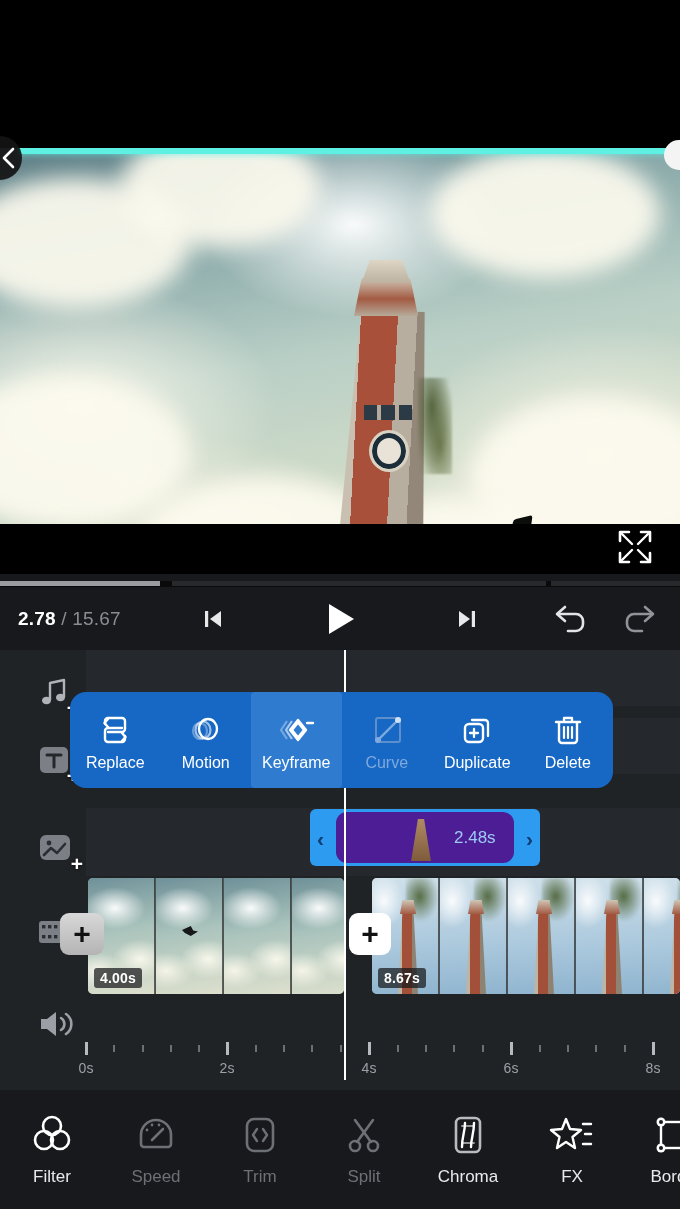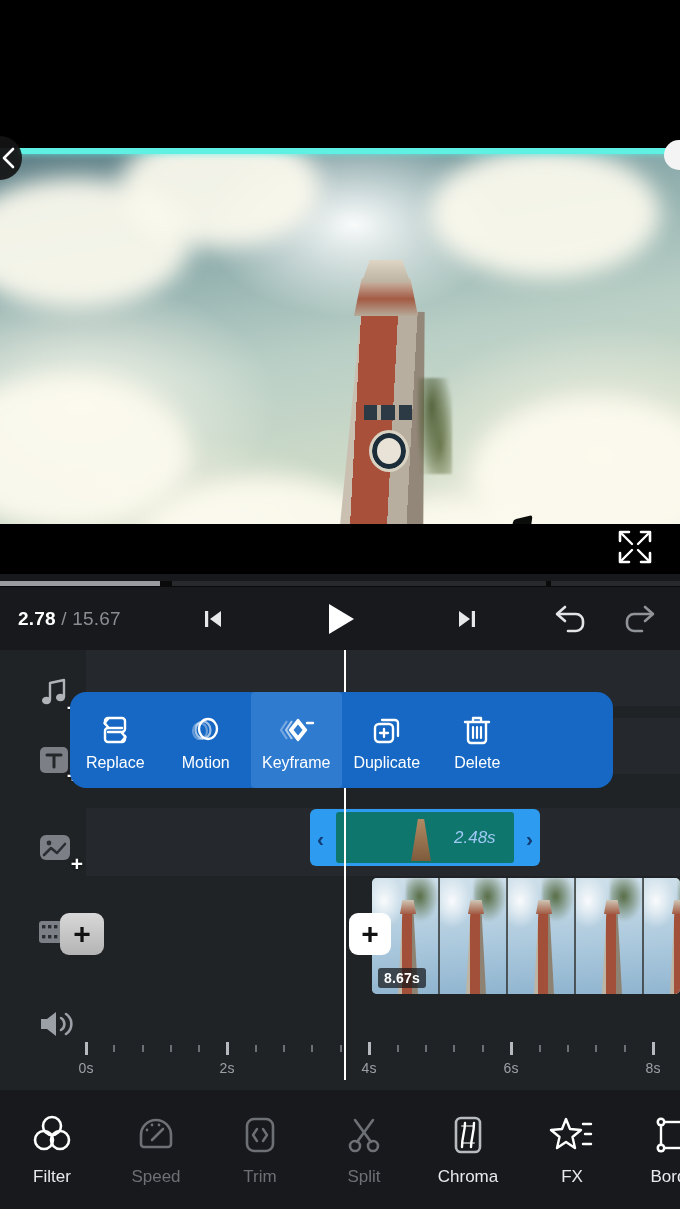--- a/index.html
+++ b/index.html
@@ -156,23 +156,22 @@
     overflow: hidden; white-space: nowrap;
   }
 
   
   .ovl-clip {
     position: absolute; left: 310px; top: 809px; width: 230px; height: 57px;
     background: #2d9bf0; border-radius: 6px; display: flex; align-items: center;
   }
   .ovl-inner {
     position: absolute; left: 26px; right: 26px; top: 3px; bottom: 3px;
-    background: #0f766e; border-radius: 3px; display: flex; align-items: center;
+    background: #4c1d95; border-radius: 11px; display: flex; align-items: center;
     overflow: hidden;
-    font-style: italic;
   }
   .ovl-thumb {
     position: absolute; left: 72px; top: 7px; width: 26px; height: 42px;
     background: linear-gradient(180deg,#b08a63,#7e5b3c);
     clip-path: polygon(38% 0, 62% 0, 88% 100%, 12% 100%);
   }
   .ovl-dur { position: absolute; left: 118px; color: #9ec9f5; font-size: 17px; }
   .handle-l { position: absolute; left: 7px; top: 18px; color: #103b73; font-size: 21px; font-weight: bold; }
   .handle-r { position: absolute; right: 7px; top: 18px; color: #103b73; font-size: 21px; font-weight: bold; }
 
@@ -438,20 +437,32 @@
 
   <div class="ovl-clip">
     <span class="handle-l">‹</span>
     <div class="ovl-inner">
       <div class="ovl-thumb"></div>
       <span class="ovl-dur">2.48s</span>
     </div>
     <span class="handle-r">›</span>
   </div>
 
+  <div class="vclip" style="left:88px; width:256px;">
+    <div class="vthumb sky-thumb" style="left:0px;"></div>
+    <div class="vthumb sky-thumb" style="left:68px;">
+      <div style="position:absolute;left:26px;top:48px;width:16px;height:10px;background:#16181a;clip-path:polygon(0 40%,55% 0,70% 45%,100% 55%,55% 100%,18% 70%);"></div>
+    </div>
+    <div class="vthumb sky-thumb" style="left:136px;"></div>
+    <div class="vthumb sky-thumb" style="left:204px;"></div>
+    <div class="thumb-sep" style="left:66px;"></div>
+    <div class="thumb-sep" style="left:134px;"></div>
+    <div class="thumb-sep" style="left:202px;"></div>
+    <div class="dur-badge">4.00s</div>
+  </div>
 
   <div class="vclip" style="left:372px; width:308px;">
     <div class="vthumb tower-thumb" style="left:0px;">
       <div class="tt-leaf"></div>
       <div class="tt-shaft"></div>
       <div class="tt-cap"></div>
     </div>
     <div class="vthumb tower-thumb" style="left:68px;">
       <div class="tt-leaf"></div>
       <div class="tt-shaft"></div>
@@ -545,20 +556,31 @@
           <path d="M11 10 L5 19 L11 28" stroke="rgba(255,255,255,.35)" stroke-width="2.2" fill="none" stroke-linejoin="round"></path>
           <path d="M16 10 L10 19 L16 28" stroke="rgba(255,255,255,.6)" stroke-width="2.2" fill="none" stroke-linejoin="round"></path>
           <path d="M22 9 L30 19 L22 29 L14 19 Z" stroke="#fff" stroke-width="2.4" fill="#fff" stroke-linejoin="round"></path>
           <path d="M22 13.5 L26.5 19 L22 24.5 L17.5 19 Z" fill="#2f7bd0"></path>
           <path d="M31 12 H37" stroke="#fff" stroke-width="2.4" stroke-linecap="round"></path>
         </svg>
       </div>
       <span class="pop-label">Keyframe</span>
     </div>
 
+    <div class="pop-item disabled">
+      <div class="pop-icon">
+        <svg width="36" height="38" viewBox="0 0 36 38">
+          <rect x="7" y="7" width="24" height="24" rx="2" stroke="#5d8fcd" stroke-width="2" fill="none"></rect>
+          <path d="M9 29 L29 9" stroke="#7faae0" stroke-width="2.4" stroke-linecap="round"></path>
+          <circle cx="9" cy="29" r="3" fill="#7faae0"></circle>
+          <circle cx="29" cy="9" r="3" fill="#cfe1f6"></circle>
+        </svg>
+      </div>
+      <span class="pop-label">Curve</span>
+    </div>
 
     <div class="pop-item">
       <div class="pop-icon">
         <svg width="38" height="38" viewBox="0 0 38 38">
           <path d="M14 9 H27 a3 3 0 0 1 3 3 V25" stroke="#fff" stroke-width="2.3" fill="none" stroke-linecap="round" stroke-linejoin="round"></path>
           <rect x="7" y="13" width="18" height="18" rx="4" stroke="#fff" stroke-width="2.4" fill="none"></rect>
           <path d="M16 18 V26 M12 22 H20" stroke="#fff" stroke-width="2.3" stroke-linecap="round"></path>
         </svg>
       </div>
       <span class="pop-label">Duplicate</span>

